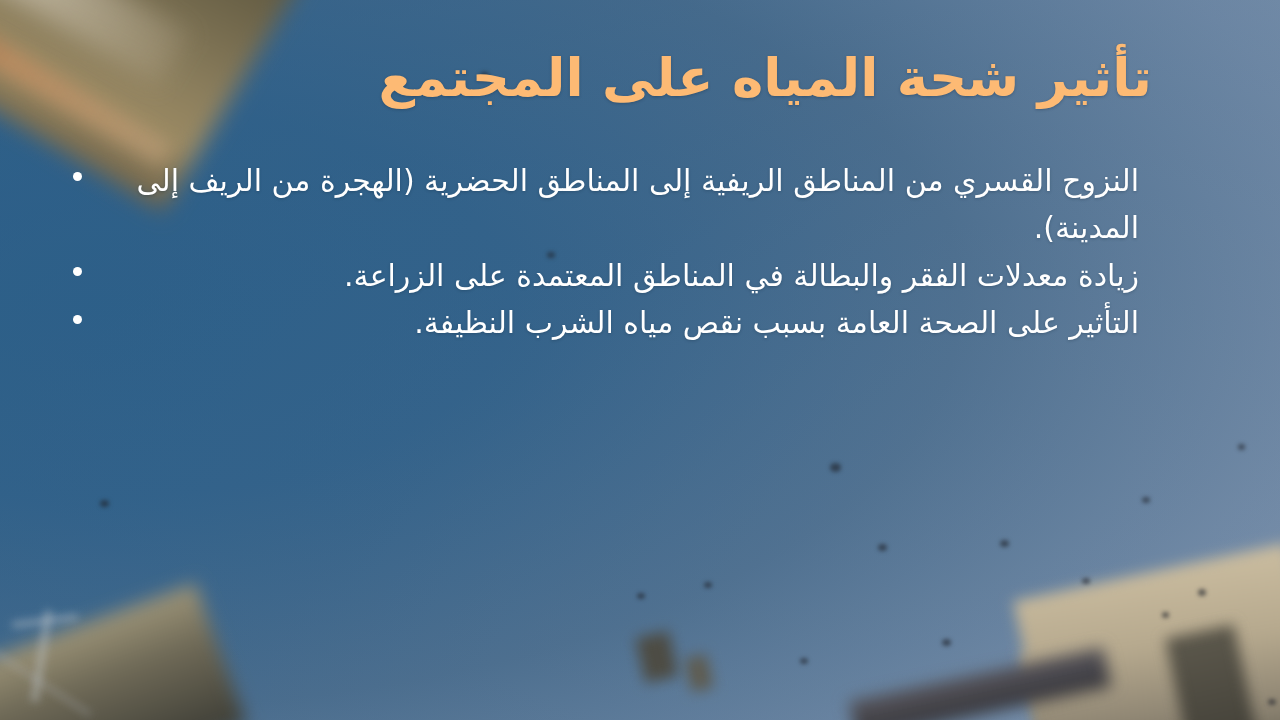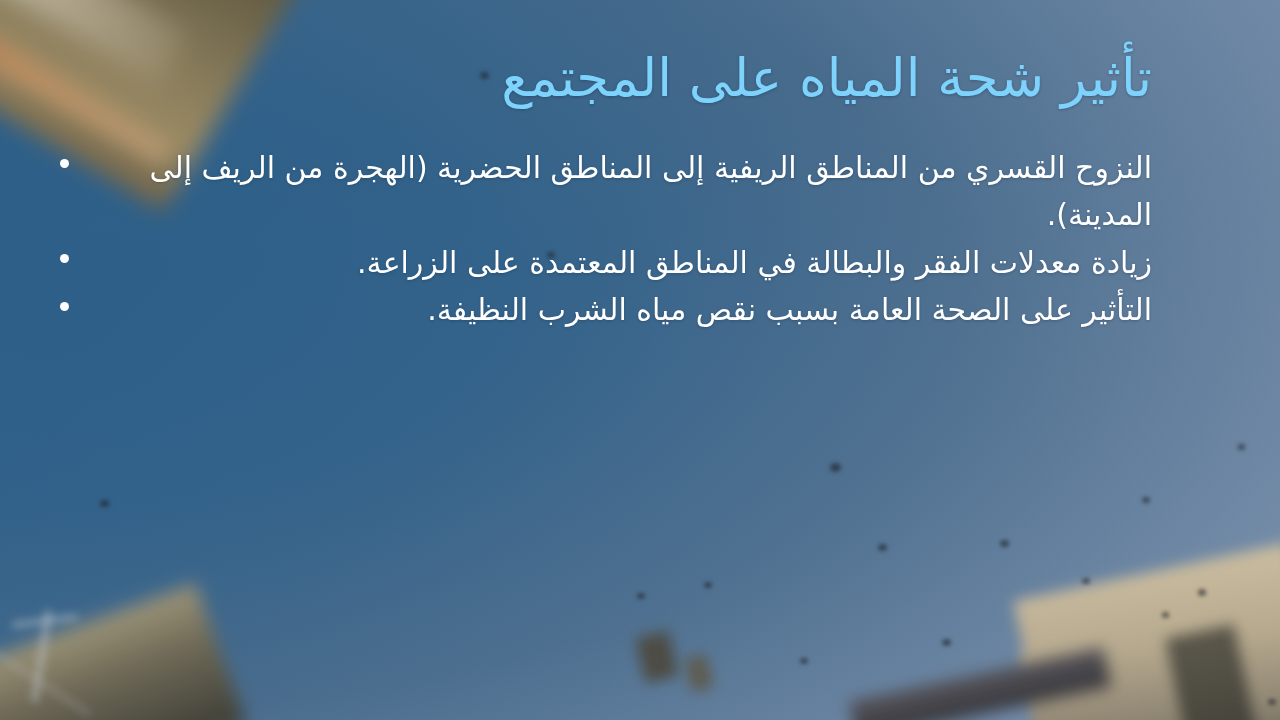--- a/index.html
+++ b/index.html
@@ -199,35 +199,35 @@
     z-index: 3;
     width: 100%;
     height: 100%;
   }
   .title {
     position: absolute;
     top: 48px;
     right: 128px;
     left: 128px;
     text-align: right;
-    color: #7dd3fc;
+    color: #fdba74;
     font-size: 53px;
     line-height: 1.13;
-    font-weight: 400;
+    font-weight: 700;
     letter-spacing: 0;
     white-space: nowrap;
     text-shadow: 0 1px 3px rgba(18,38,58,0.30);
   }
   .bullets {
     position: absolute;
     top: 145px;
     right: 128px;
     left: 60px;
     list-style: none;
-    margin: 0;
+    margin: 13px;
     padding: 0;
     color: #ffffff;
     font-size: 30px;
     line-height: 1.56;
     text-align: right;
     text-shadow: 0 1px 3px rgba(18,38,58,0.28);
   }
   .bullets li {
     position: relative;
     padding: 0;

